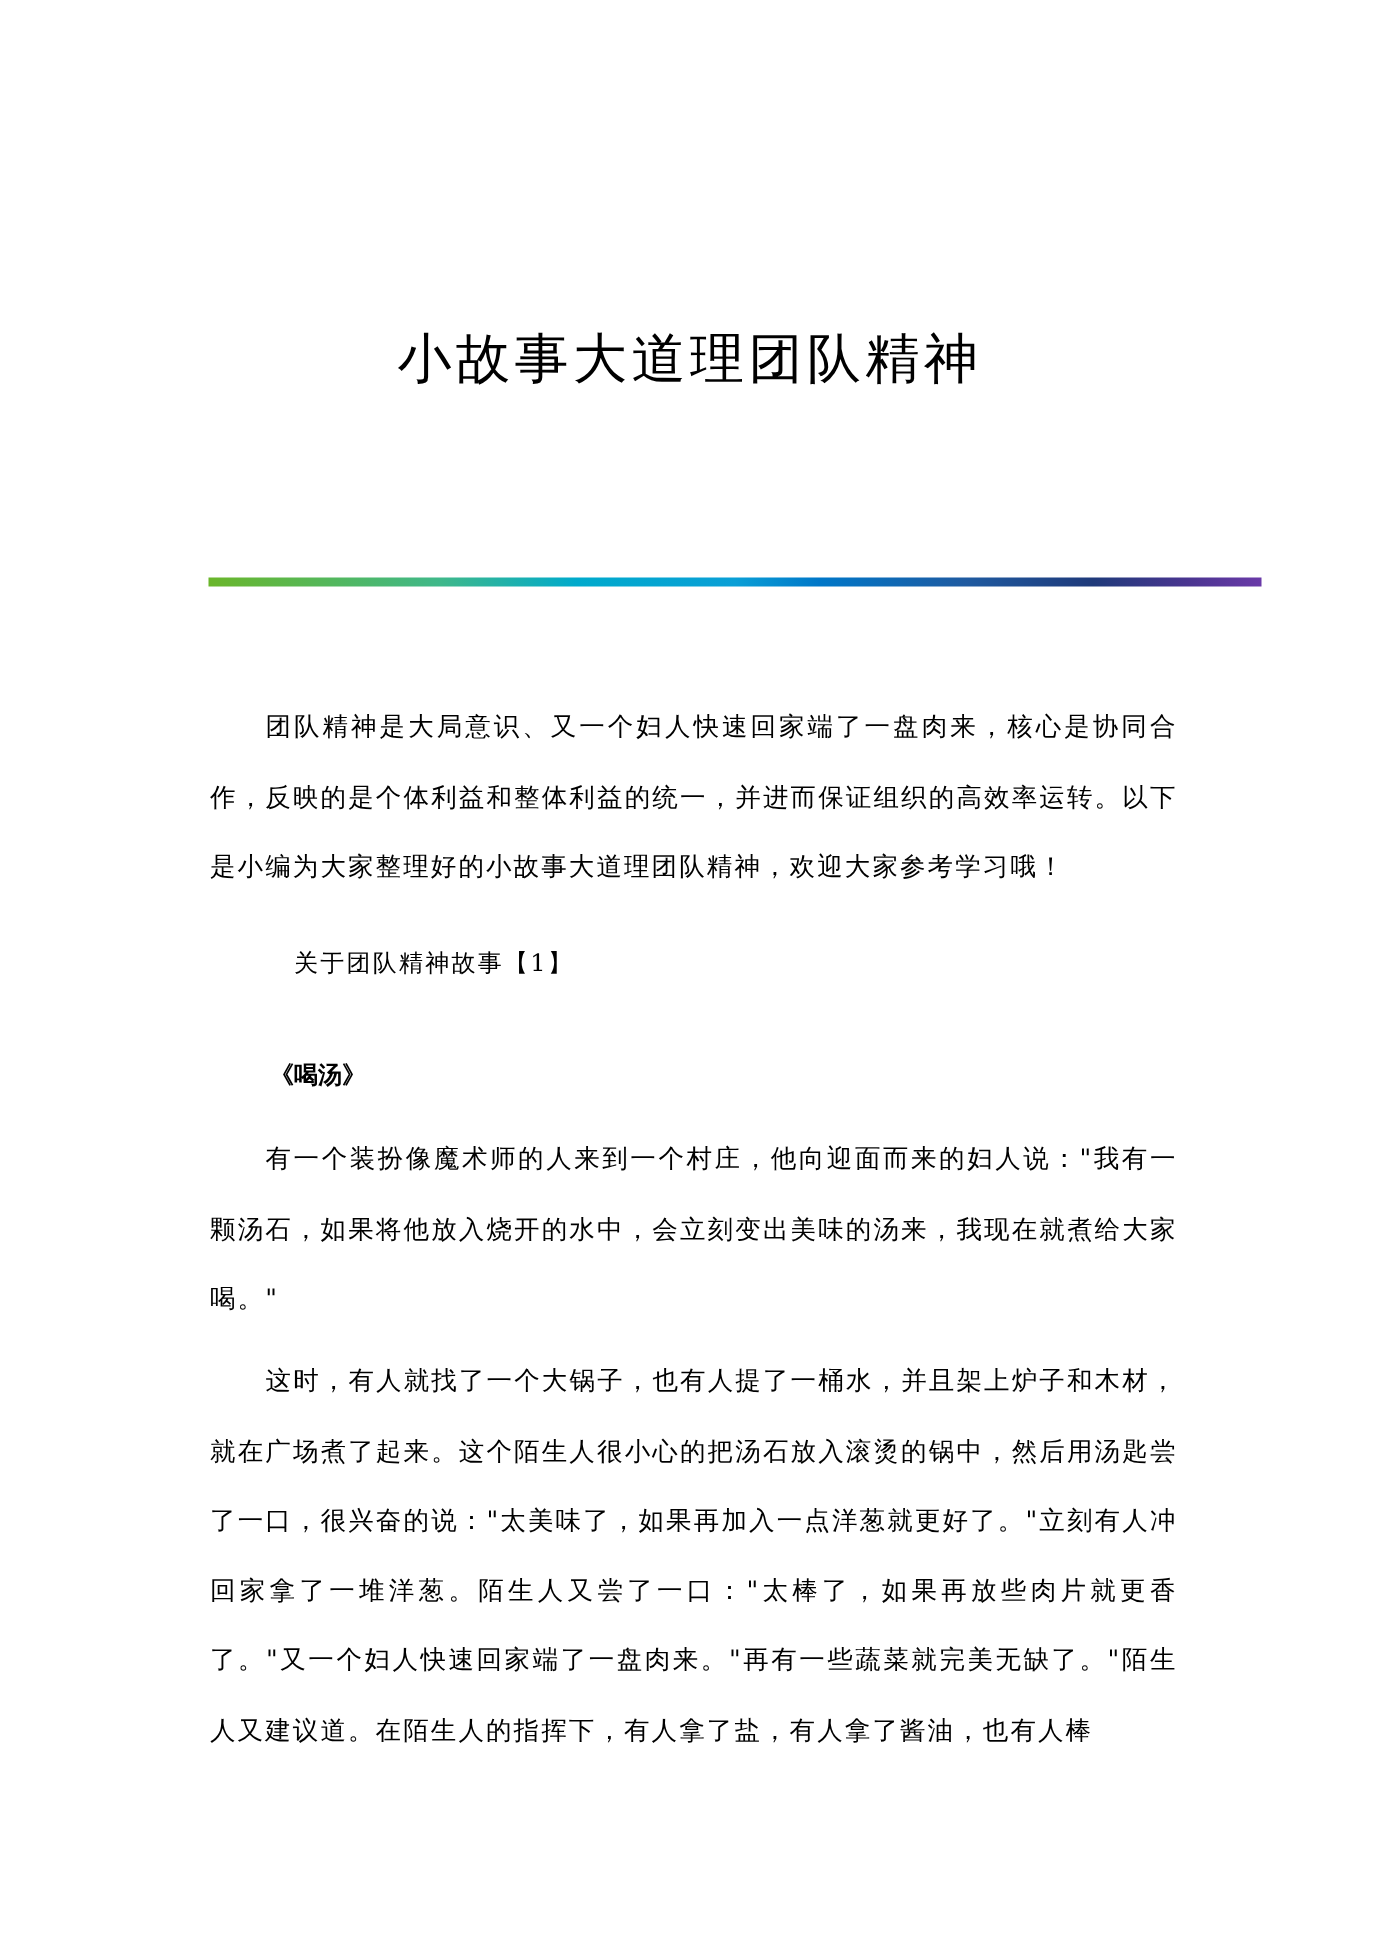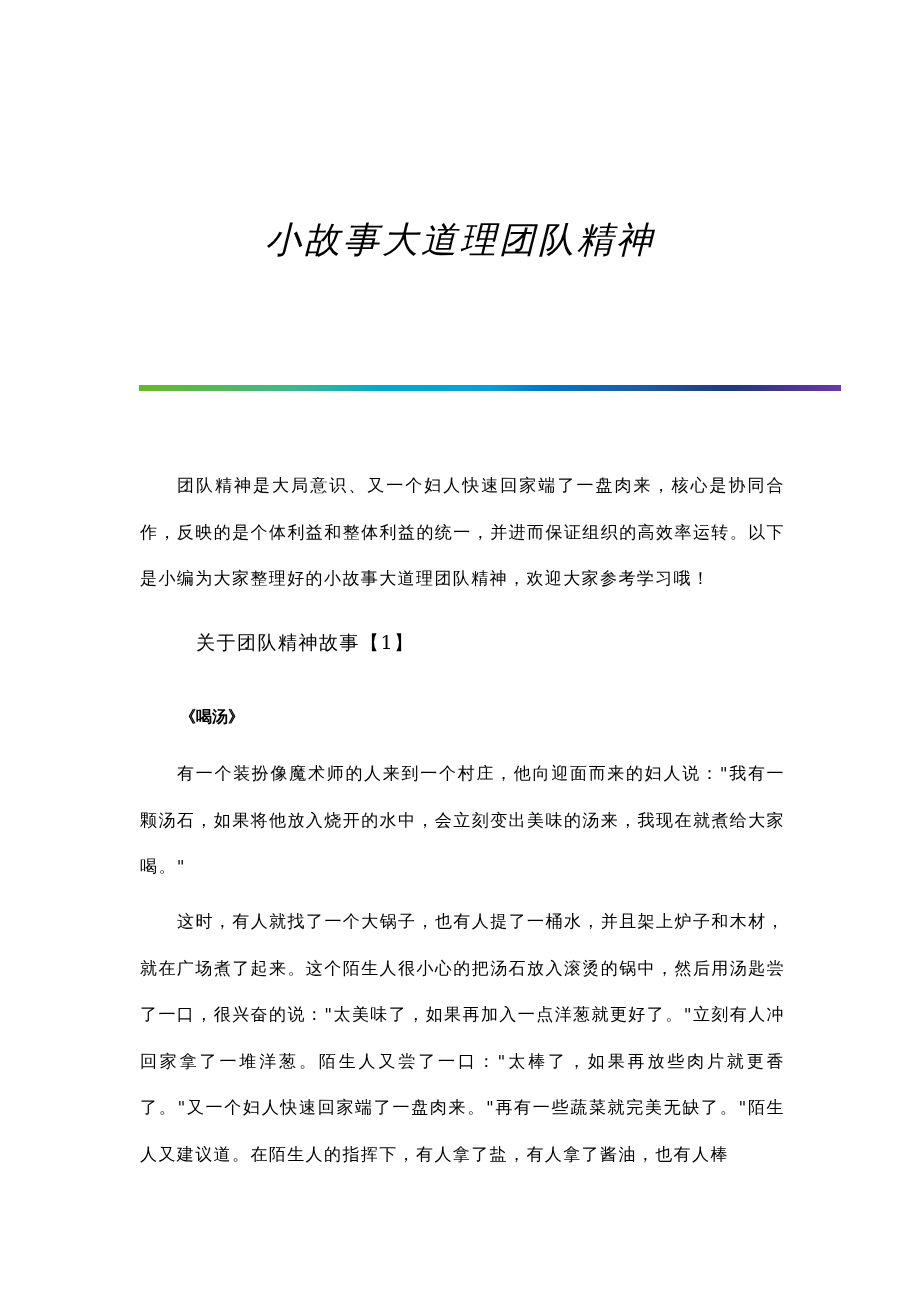--- a/index.html
+++ b/index.html
@@ -19,21 +19,20 @@
       position: absolute;
       left: 0;
       top: 214px;
       width: 920px;
       text-align: center;
       font-size: 36px;
       letter-spacing: 3px;
       line-height: 52px;
       font-weight: normal;
       margin: 0;
-      font-style: italic;
     }
     .divider {
       position: absolute;
       left: 139px;
       top: 385px;
       width: 702px;
       height: 6px;
       background: linear-gradient(to right, #6ab62a 0%, #3fb88a 22%, #00aacc 35%, #0a9fd6 50%, #0077c8 58%, #1f5aa0 72%, #1f3a7a 84%, #4a3590 93%, #6a3aa8 100%);
     }
     .content {
@@ -53,21 +52,21 @@
       margin: 0;
       text-align: justify;
     }
     .intro { top: 462px; }
     .story-p1 { top: 750px; }
     .story-p2 { top: 898px; }
     .section-heading {
       position: absolute;
       left: 56px;
       top: 620px;
-      font-size: 19px;
+      font-size: 16px;
       line-height: 44px;
       letter-spacing: 1.5px;
       font-weight: normal;
       margin: 0;
     }
     .story-title {
       position: absolute;
       left: 40px;
       top: 703px;
       font-size: 16px;

